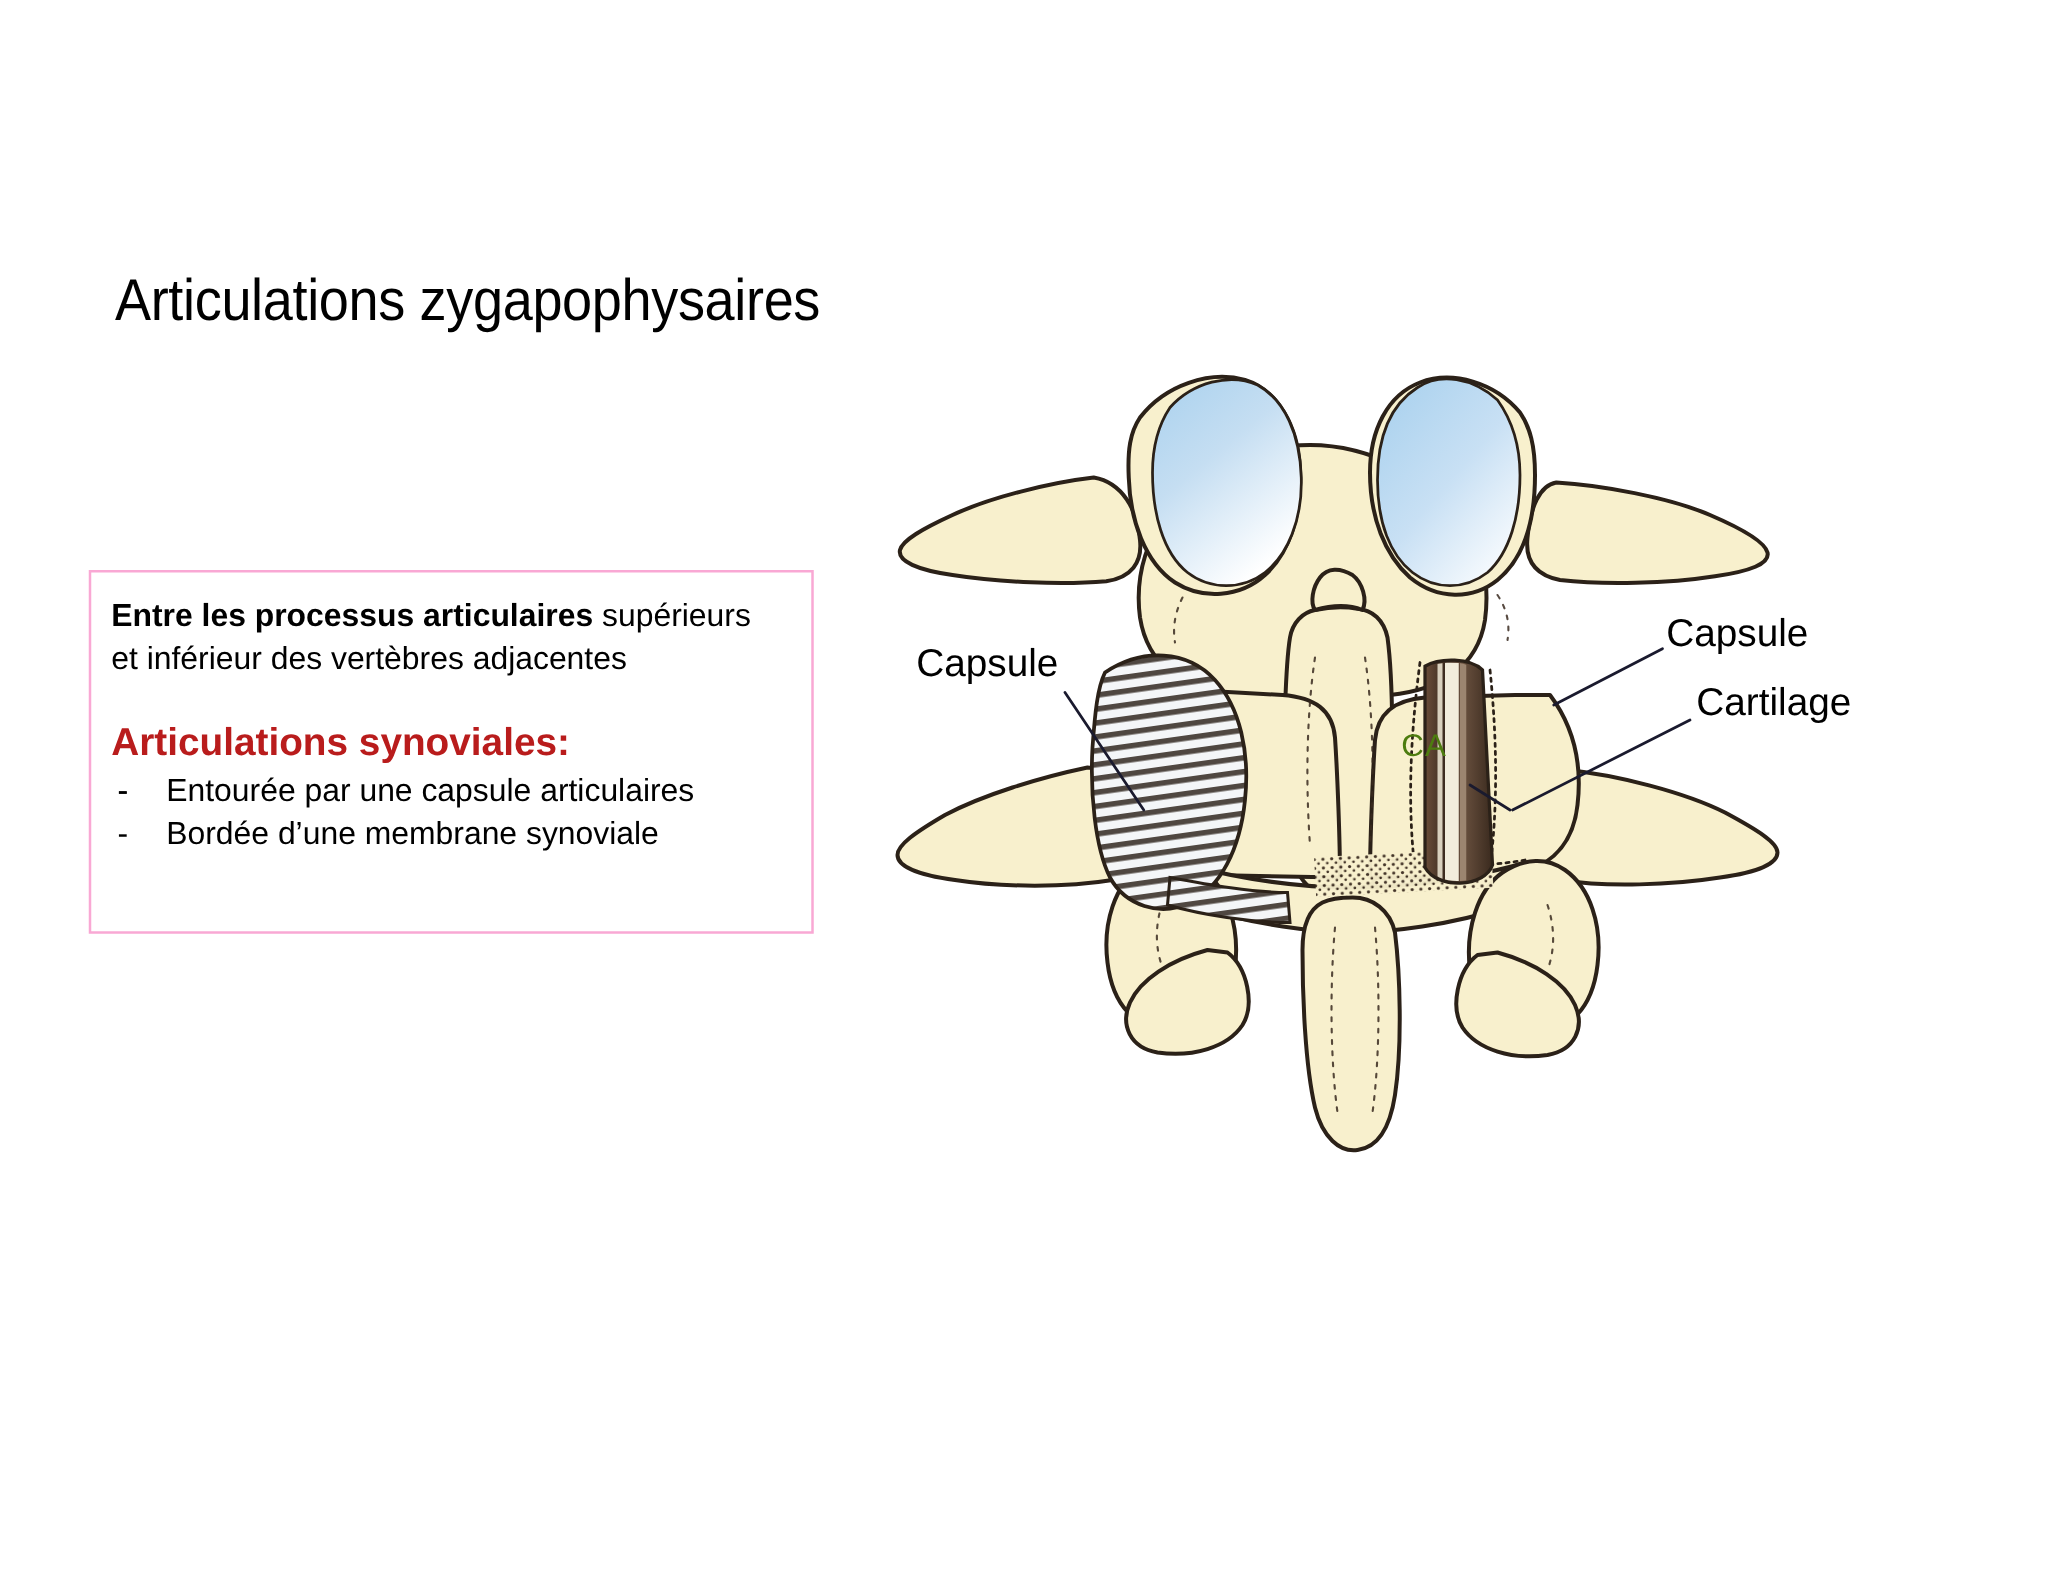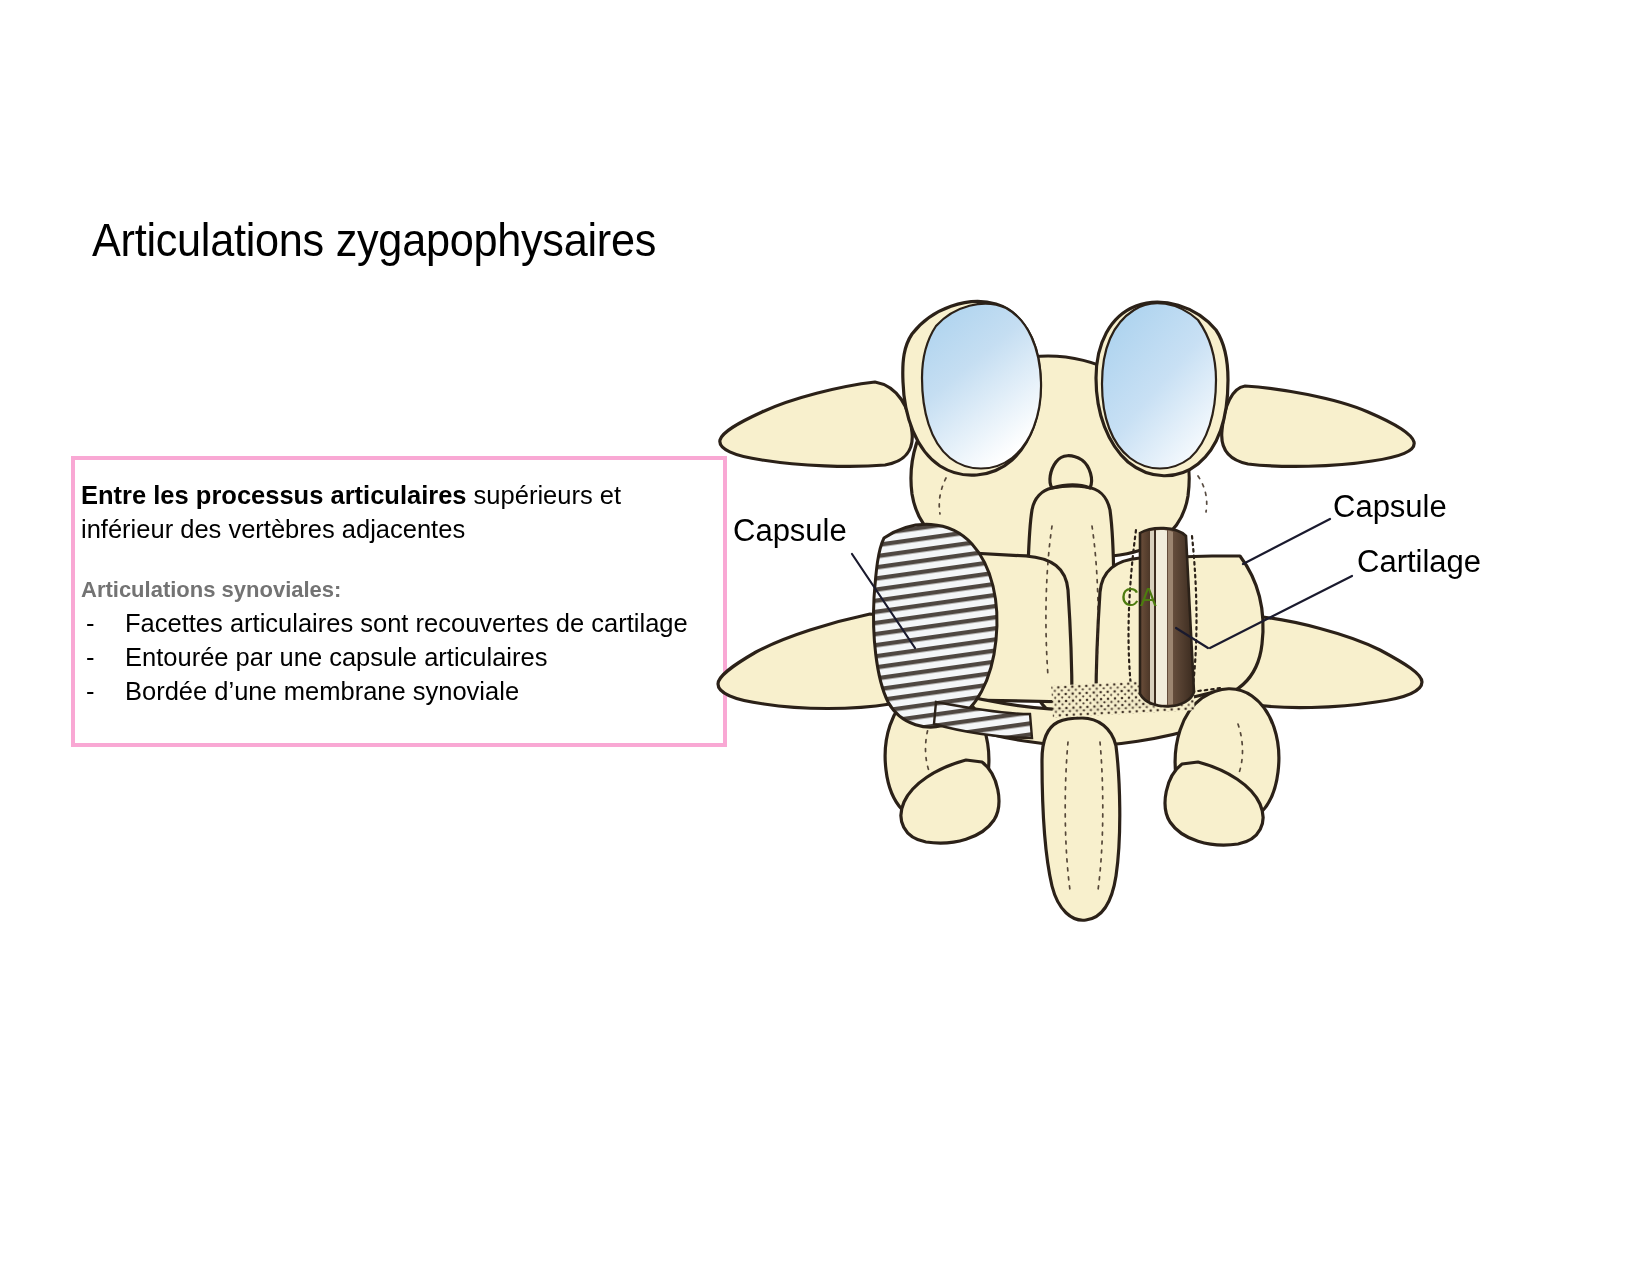--- a/index.html
+++ b/index.html
@@ -30,40 +30,40 @@
     white-space: nowrap;
     transform: scaleX(0.92);
     transform-origin: left top;
   }
 
   
   .info-box {
     position: absolute;
     left: 71px;
     top: 456px;
-    width: 656px;
+    width: 580px;
     height: 291px;
     box-sizing: border-box;
-    border: 4px solid #f9a8d4;
+    border: 2px solid #f9a8d4;
     background: #ffffff;
-    padding: 18px 22px 0 6px;
+    padding: 18px 22px 0 16px;
   }
   .ib-para {
     font-size: 25.5px;
     line-height: 1.34;
     color: #000000;
     margin: 0;
   }
   .ib-para b { font-weight: 700; }
   .ib-gap { height: 30px; }
   .ib-heading {
-    font-size: 22px;
+    font-size: 31px;
     line-height: 1.3;
     font-weight: 700;
-    color: #737373;
+    color: #b91c1c;
     margin: 0 0 2px 0;
   }
   .bullet-list {
     list-style: none;
     margin: 0;
     padding: 0;
   }
   .bullet-item {
     position: relative;
     font-size: 25.5px;
@@ -128,21 +128,20 @@
   <div class="info-box">
     <p class="ib-para"><b>Entre les processus articulaires</b><span> supérieurs et inférieur des vertèbres adjacentes</span></p>
 
     <div class="ib-gap"></div>
 
     <p class="ib-heading">Articulations synoviales:</p>
 
     <ul class="bullet-list">
       <li class="bullet-item">
         <span class="bullet-dash">-</span>
-        <span>Facettes articulaires sont recouvertes de cartilage</span>
       </li>
       <li class="bullet-item">
         <span class="bullet-dash">-</span>
         <span>Entourée par une capsule articulaires</span>
       </li>
       <li class="bullet-item">
         <span class="bullet-dash">-</span>
         <span>Bordée d’une membrane synoviale</span>
       </li>
     </ul>

